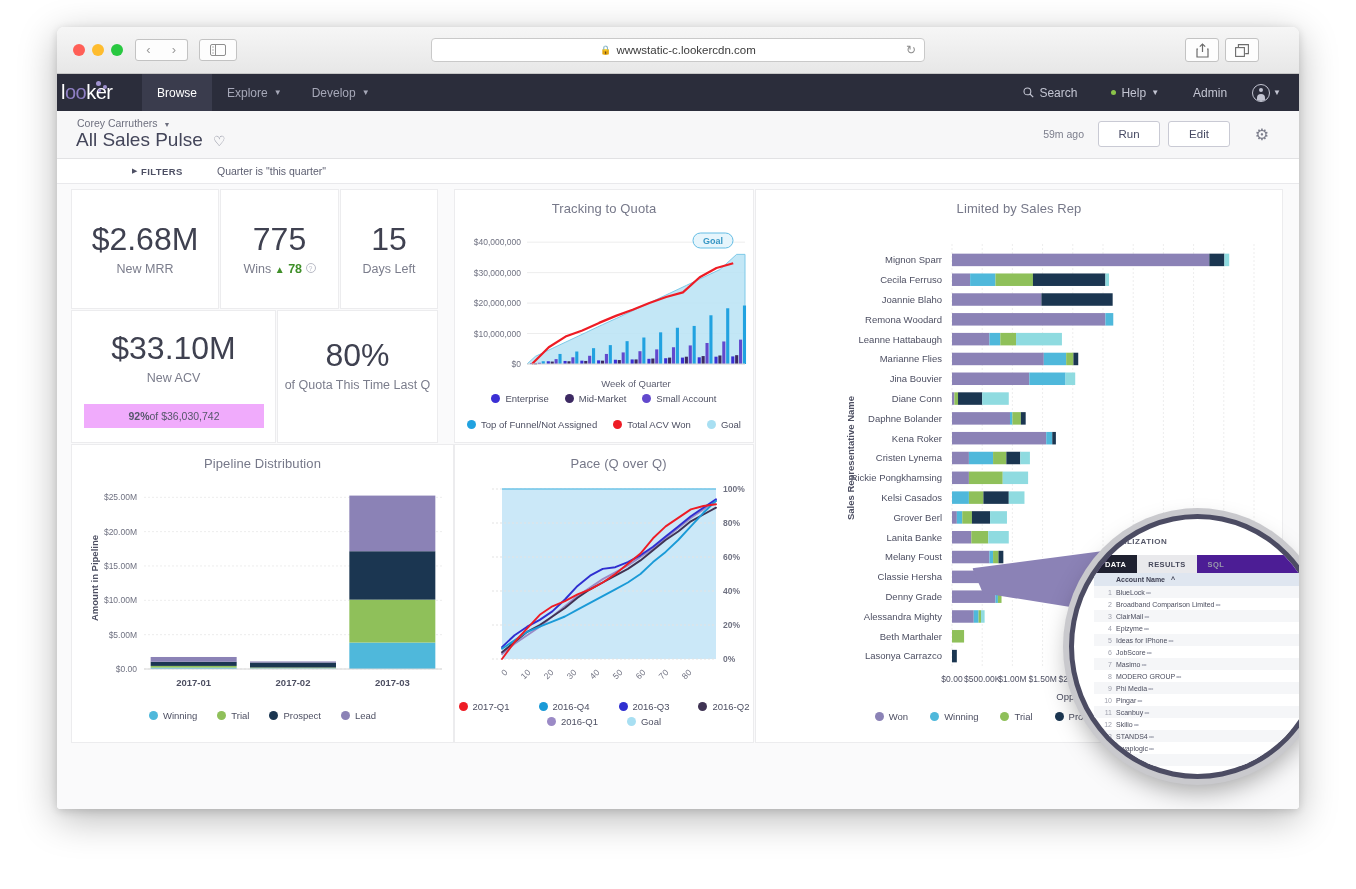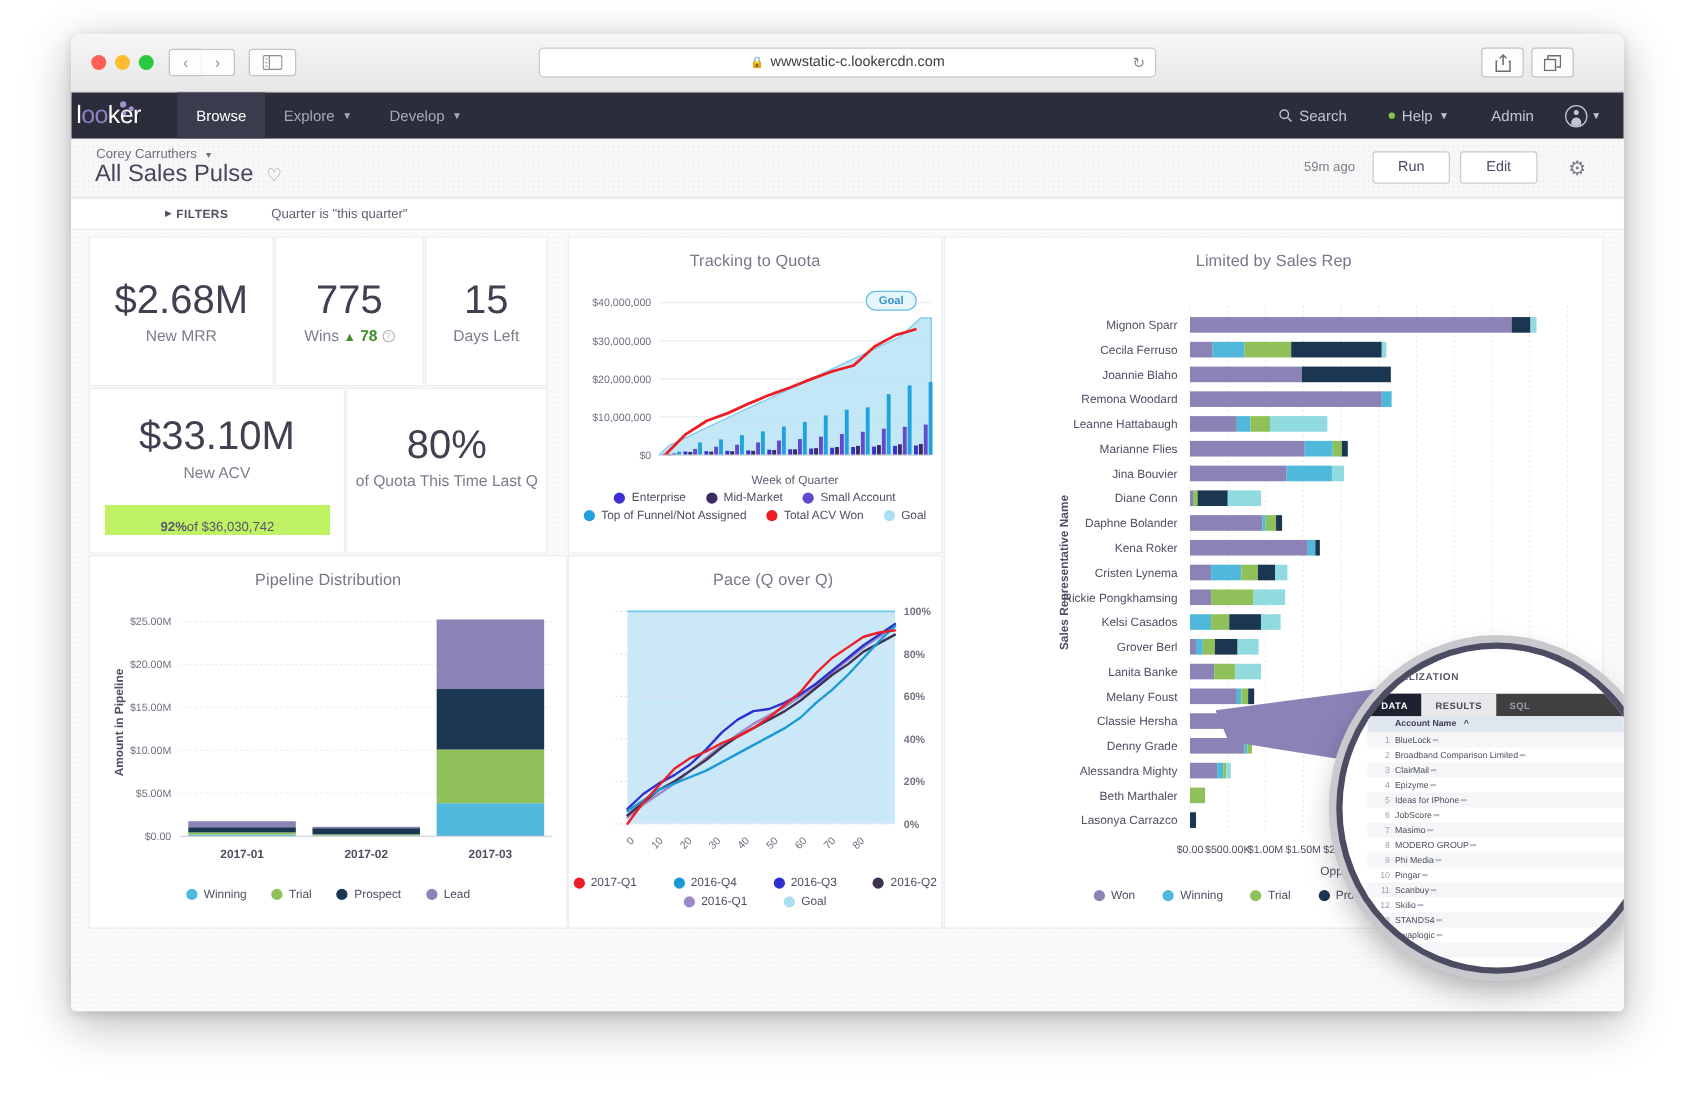--- a/index.html
+++ b/index.html
@@ -142,51 +142,51 @@
   .kpi-lab{ font-size:12.5px; color:#7b7d8c; margin-top:7px; }
   .tri{ color:#3f8f29; font-size:10px; }
   .delta{ color:#3f8f29; font-weight:bold; }
   .qmark{
     display:inline-block; width:10px;height:10px;border-radius:50%;
     border:1px solid #b9bbc6; color:#b9bbc6; font-size:7px; line-height:9px;
     text-align:center; vertical-align:2px;
   }
   #acv-prog{
     position:absolute; left:12px; bottom:14px; width:180px; height:24px;
-    background:#bef264; display:flex; align-items:flex-end; justify-content:center;
+    background:#f0abfc; display:flex; align-items:center; justify-content:center;
     font-size:10.5px; color:#55576a;
   }
   #acv-prog b{ font-weight:bold; }
 
   
   .axis-lab{ font-size:8.5px; fill:#6f7181; }
   .axis-title{ font-size:9.5px; fill:#5c5e70; }
   .legend{
     position:absolute; left:0; right:0; display:flex; flex-wrap:wrap;
-    justify-content:center; gap:3px 16px; font-size:9.5px; color:#4d4f62;
+    justify-content:center; gap:15px 16px; font-size:9.5px; color:#4d4f62;
   }
   .lg{ display:flex; align-items:center; gap:5px; white-space:nowrap; }
   .sw{ width:9px;height:9px;border-radius:50%; display:inline-block; }
 
   
   #magnifier{
     position:absolute; left:1012px; top:330px; width:257px; height:265px;
     border-radius:50%; overflow:hidden;
     border:5px solid #4c4c63;
     box-shadow:0 0 0 6px #c9c9cd, 0 12px 26px rgba(0,0,0,.35);
     background:#fff;
   }
   #mag-handle{
     position:absolute; left:916px; top:366px; width:160px; height:70px;
     background:#8b82b6;
     clip-path:polygon(0% 22%, 100% 0%, 100% 100%, 6% 58%);
     transform:rotate(-2deg);
   }
   .mg-head{ font-size:8px; font-weight:bold; color:#565869; letter-spacing:.5px;}
-  .mg-tabs{ display:flex; background:#404040; height:18px; align-items:stretch; }
+  .mg-tabs{ display:flex; background:#4c1d95; height:18px; align-items:stretch; }
   .mg-tab{ display:flex;align-items:center; padding:0 11px; font-size:7.5px; font-weight:bold; color:#9a9cab; letter-spacing:.4px;}
   .mg-tab.active{ background:#1f2130; color:#fff; }
   .mg-tab.light{ background:#e9e9ec; color:#45475a; }
   .mg-colhead{ background:#dfe6f0; font-size:7px; font-weight:bold; color:#3f4154; padding:3px 0 3px 22px; position:relative;}
   .mg-row{ font-size:7px; color:#4b4d5e; padding:2.5px 0 2.5px 22px; position:relative; }
   .mg-row:nth-child(odd){ background:#f5f6f8; }
   .mg-row .num{ position:absolute; left:4px; color:#a0a2ae; width:14px; text-align:right; }
   .mg-row .dots{ color:#b6b8c2; letter-spacing:-1px; font-size:7px;}
 </style>
 </head>

